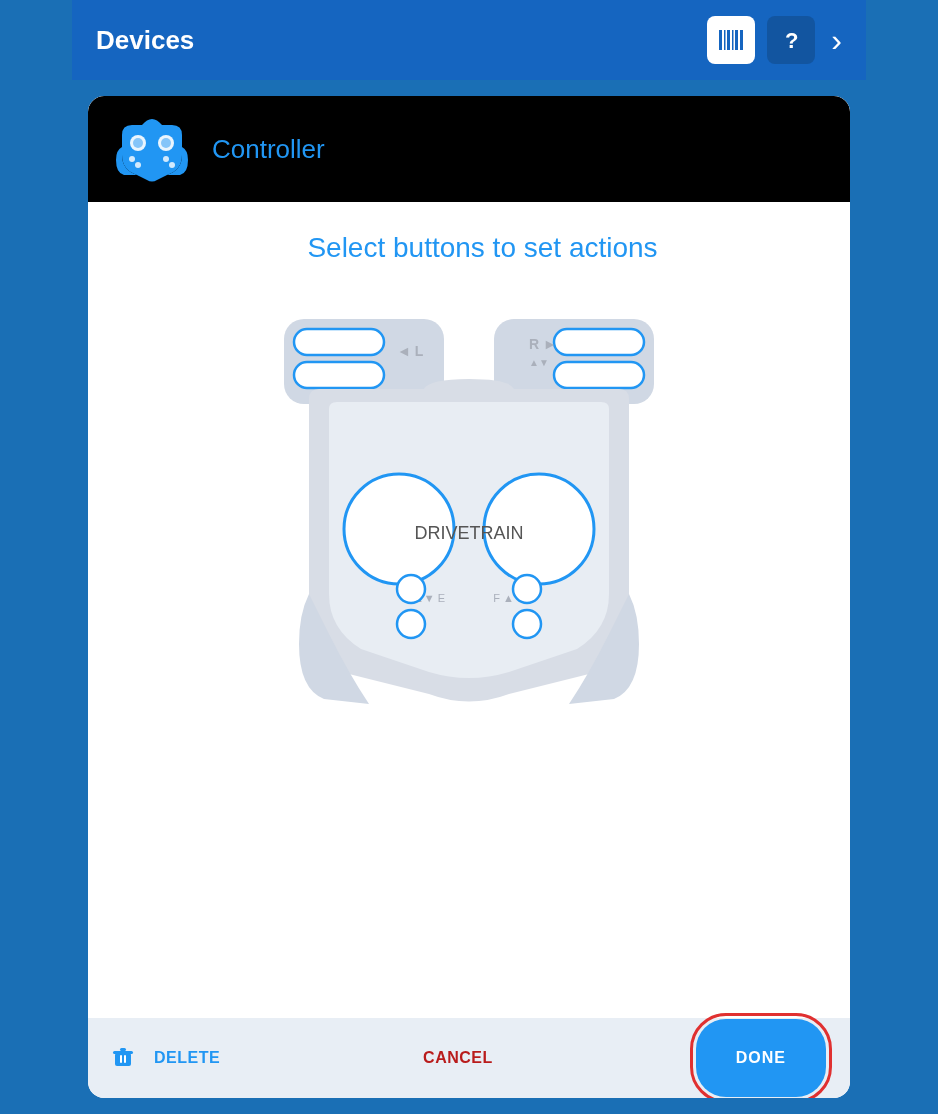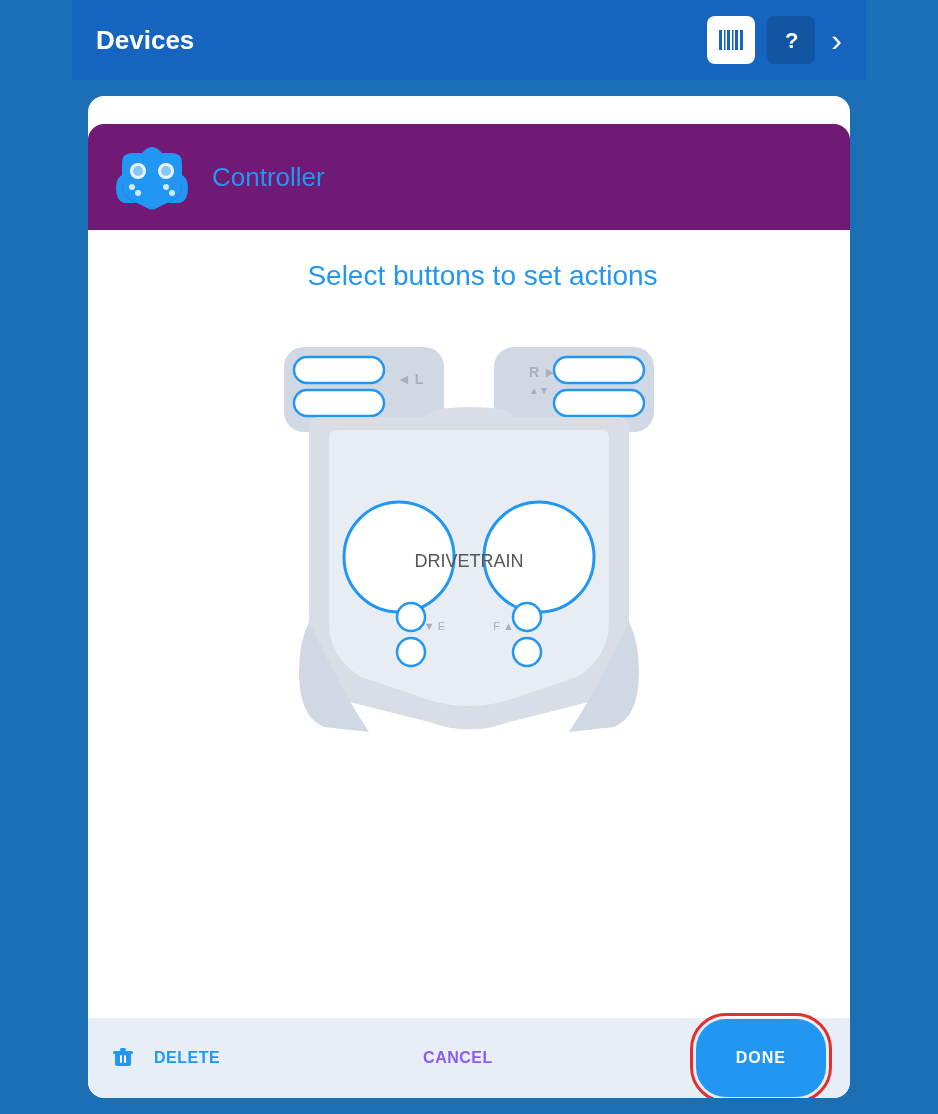--- a/index.html
+++ b/index.html
@@ -79,27 +79,26 @@
       background: white;
       border-radius: 16px;
       flex: 1;
       overflow: hidden;
       display: flex;
       flex-direction: column;
     }
 
     
     .controller-header {
-      background: #701a75;
+      background: #000000;
       display: flex;
       align-items: center;
       padding: 18px 24px;
       gap: 20px;
       border-radius: 16px 16px 0 0;
-      margin-top: 28px;
     }
 
     .controller-icon-wrap {
       width: 80px;
       height: 70px;
       display: flex;
       align-items: center;
       justify-content: center;
     }
 
@@ -149,21 +148,21 @@
       color: #2196f3;
       font-size: 16px;
       font-weight: 700;
       cursor: pointer;
       letter-spacing: 0.5px;
     }
 
     .cancel-btn {
       background: none;
       border: none;
-      color: #8b5cf6;
+      color: #b91c1c;
       font-size: 16px;
       font-weight: 700;
       cursor: pointer;
       letter-spacing: 0.5px;
     }
 
     .done-btn {
       background: #2196f3;
       border: none;
       border-radius: 30px;

